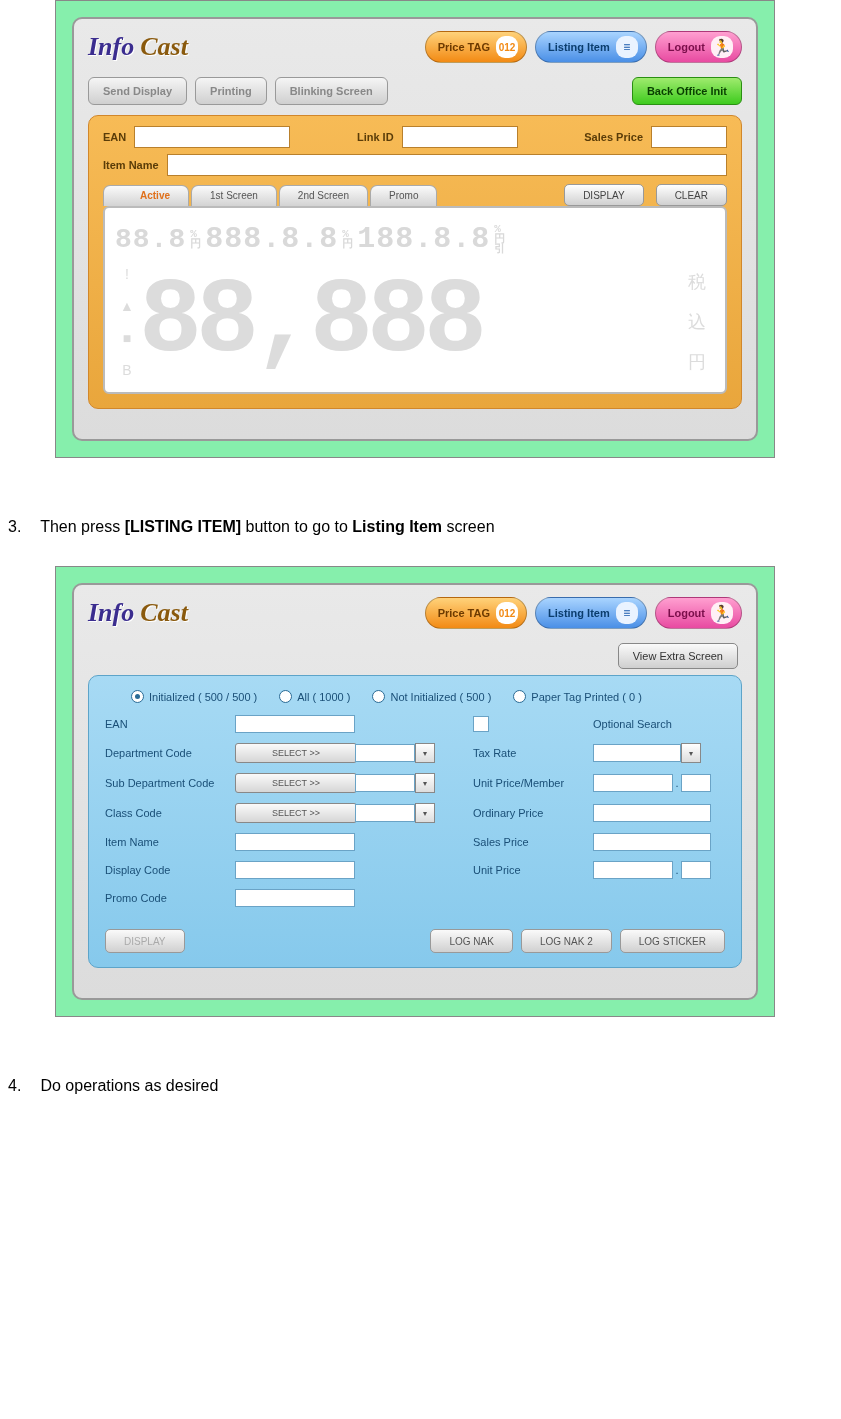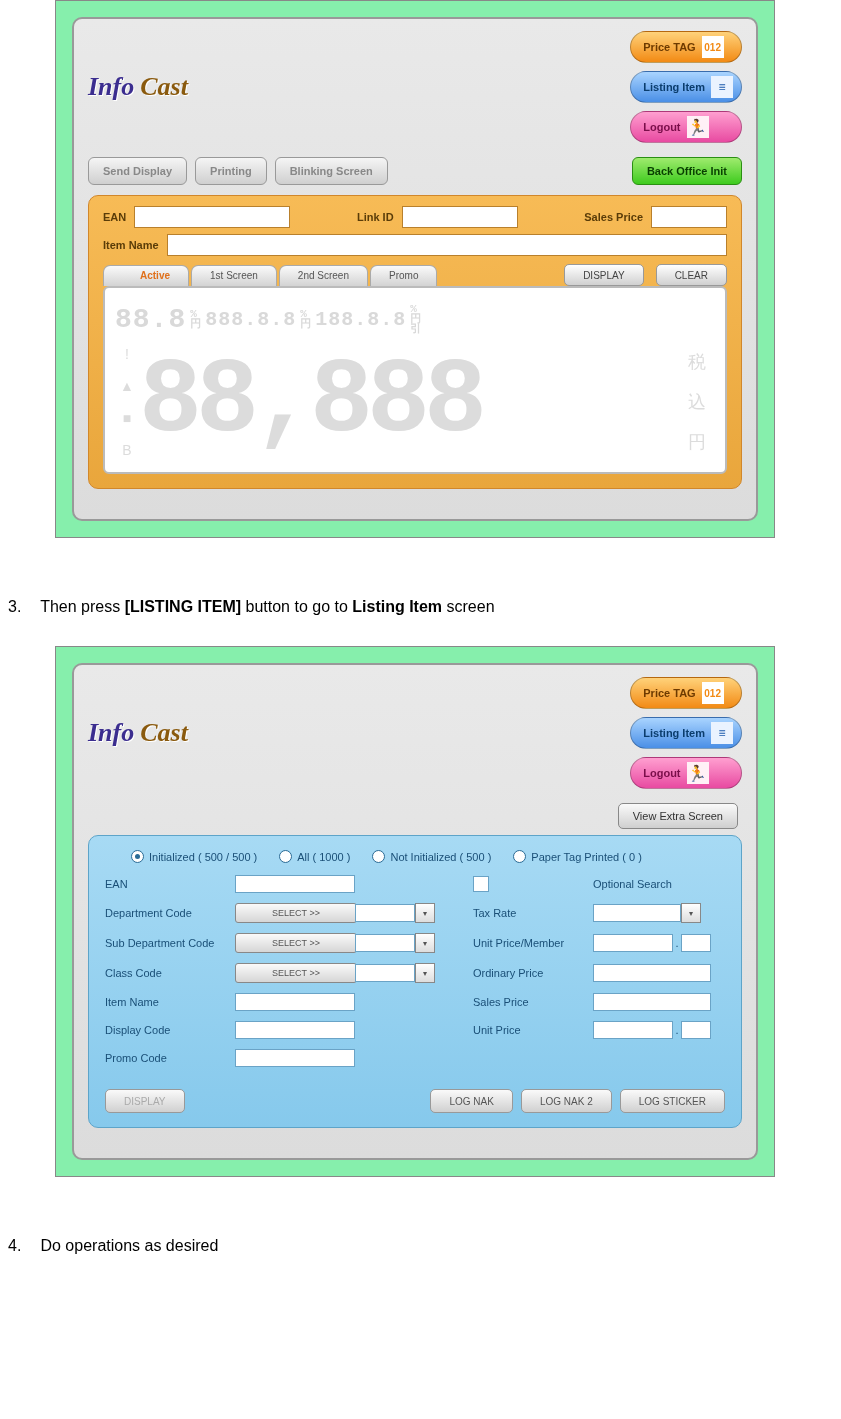--- a/index.html
+++ b/index.html
@@ -49,38 +49,38 @@
     color: #3b2d8f;
     font-style: italic;
     text-shadow: 1px 1px 0 #fff;
   }
   .logo .cast {
     color: #8a5a0e;
     font-style: italic;
     text-shadow: 1px 1px 0 #fff;
     margin-left: 4px;
   }
-  .nav-btns { display: flex; gap: 8px; flex-direction: column; }
+  .nav-btns { display: flex; gap: 8px; }
   .pill-btn {
     height: 30px;
     border-radius: 16px;
     border: 1px solid rgba(0,0,0,0.25);
     display: flex;
     align-items: center;
     padding: 0 8px 0 12px;
     font-size: 11px;
     font-weight: bold;
     cursor: pointer;
   }
   .pill-orange { background: linear-gradient(#ffd27a, #f28a14); color: #6d3a00; }
   .pill-blue   { background: linear-gradient(#a9d4ff, #4a8fe6); color: #0b3d6d; }
   .pill-pink   { background: linear-gradient(#ff9fd0, #e84aa1); color: #7a0e4a; }
   .pill-btn .pill-label { margin-right: 6px; }
   .pill-icon {
-    width: 22px; height: 22px; border-radius: 0;
+    width: 22px; height: 22px; border-radius: 9px;
     display: inline-flex; align-items: center; justify-content: center;
     font-size: 12px;
   }
   .pill-orange .pill-icon { background:#fff; color:#f28a14; font-weight:bold; font-size:10px; }
   .pill-blue   .pill-icon { background:#eaf3ff; color:#1a5aad; }
   .pill-pink   .pill-icon { background:#fff0f6; color:#000; font-size:16px; }
   
   .toolbar {
     display: flex;
     gap: 8px;
@@ -149,21 +149,21 @@
     padding: 8px 10px 10px 10px;
   }
   .lcd-top {
     height: 46px;
     display:flex; align-items:center; gap:4px;
     color:#d9d9d9;
     font-family: 'Courier New', monospace;
     font-weight:bold;
   }
   .lcd-top .seg { font-size: 28px; letter-spacing: 1px; }
-  .lcd-top .seg2 { font-size: 20px; letter-spacing: 1px; }
+  .lcd-top .seg2 { font-size: 30px; letter-spacing: 1px; }
   .lcd-top .small { font-size: 11px; line-height:10px; }
   .lcd-main {
     height: 120px;
     display: flex;
     align-items: stretch;
     color:#dcdcdc;
   }
   .lcd-side {
     width: 24px;
     display:flex; flex-direction:column; justify-content:space-between; align-items:center;

